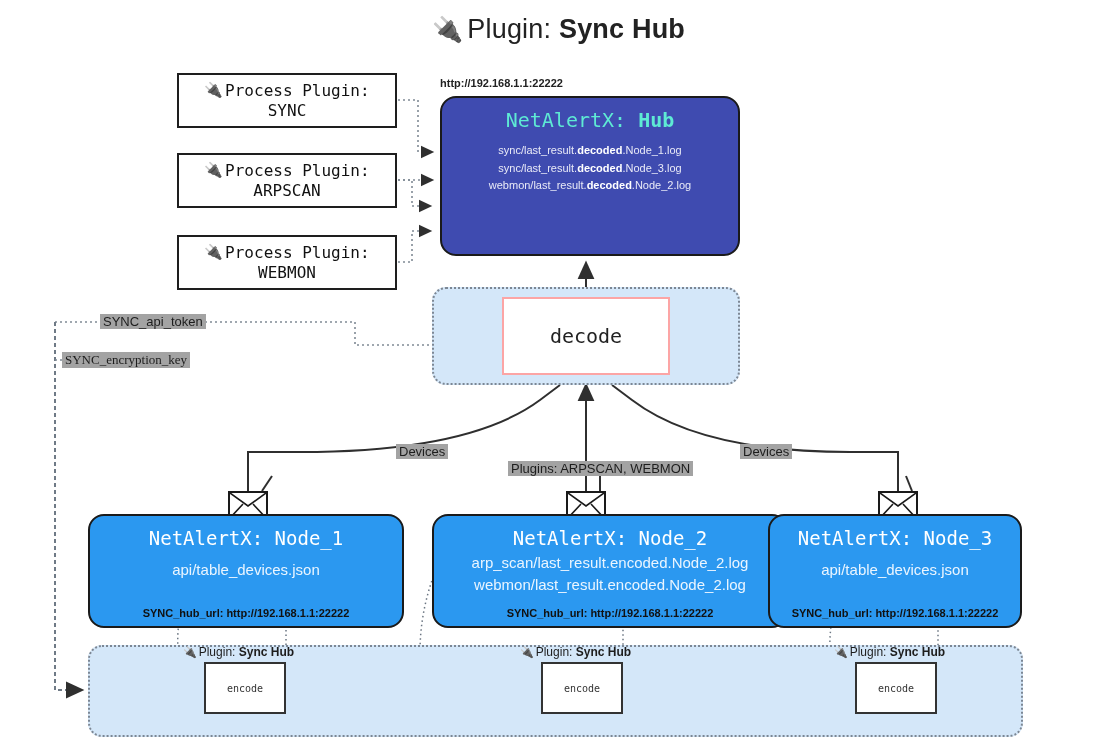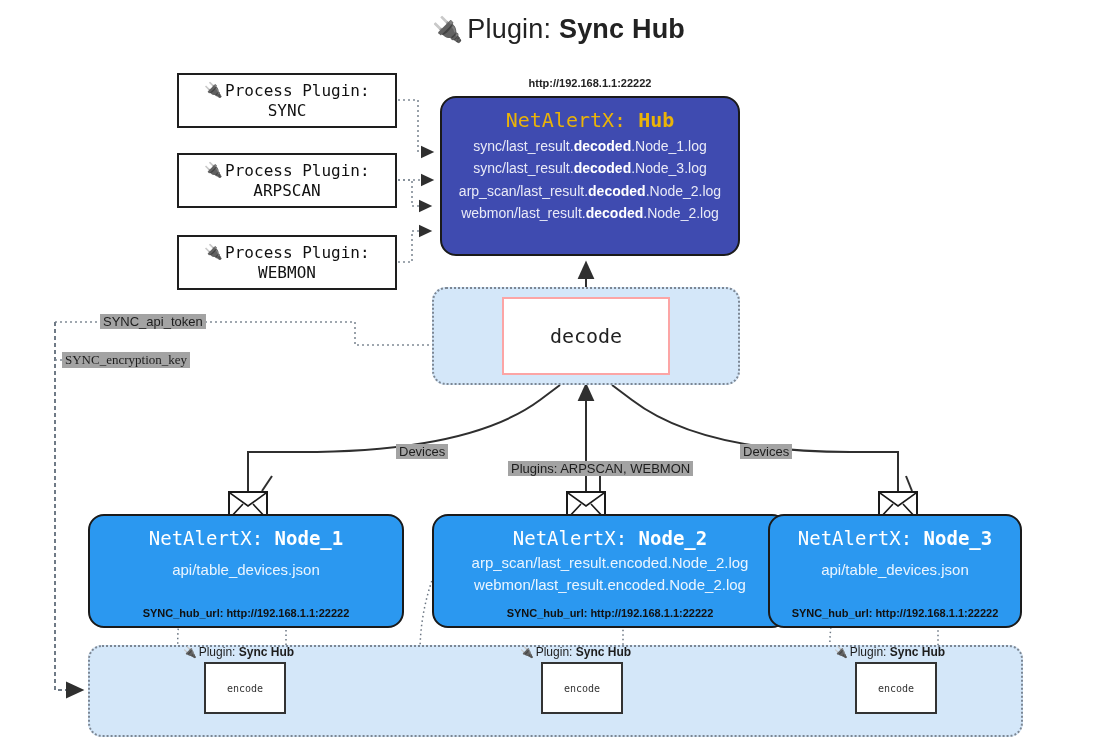--- a/index.html
+++ b/index.html
@@ -18,28 +18,28 @@
 
   
   .procbox{border:2px solid #1e1e1e;background:#fff;width:220px;height:55px;
            display:flex;flex-direction:column;align-items:center;justify-content:center;
            font-family:"DejaVu Sans Mono","Liberation Mono",monospace;font-size:16px;
            line-height:1.25;color:#111;}
   .procbox .l1{display:flex;align-items:center;}
   .procbox .l1 .plug{font-size:15px;margin-right:2px;}
 
   
-  #huburl{left:440px;top:77px;width:300px;text-align:center;font-size:11px;font-weight:bold;color:#222;}
+  #huburl{left:440px;top:77px;width:300px;font-size:11px;font-weight:bold;color:#222;}
   #hub{left:440px;top:96px;width:300px;height:160px;border-radius:16px;
        border:2px solid #1a1a1a;background:#3f4bb0;
        display:flex;flex-direction:column;align-items:center;padding-top:10px;}
   #hub .hubtitle{font-family:"DejaVu Sans Mono","Liberation Mono",monospace;
-                 font-size:20px;color:#eab308;margin-bottom:3px;}
+                 font-size:20px;color:#5eead4;margin-bottom:10px;}
   #hub .hubtitle b{font-weight:bold;}
-  #hub .logline{font-size:14px;color:#e9eaf7;line-height:1.6;white-space:nowrap;text-align:right;}
+  #hub .logline{font-size:11px;color:#e9eaf7;line-height:1.6;white-space:nowrap;text-align:right;}
   #hub .logline b{color:#ffffff;font-weight:bold;}
 
   
   .bluebox{background:#d4e7f9;border:2px dotted #7c8794;border-radius:14px;}
   #decodewrap{left:432px;top:287px;width:308px;height:98px;}
   #decode{left:502px;top:297px;width:168px;height:78px;background:#fff;border:2px solid #fca5a5;
           display:flex;align-items:center;justify-content:center;
           font-family:"DejaVu Sans Mono","Liberation Mono",monospace;font-size:20px;color:#222;}
 
   #bottomwrap{left:88px;top:645px;width:935px;height:92px;}
@@ -48,21 +48,21 @@
           font-family:"DejaVu Sans Mono","Liberation Mono",monospace;font-size:10px;color:#333;}
   .enclabel{font-size:12px;color:#1d1d1d;white-space:nowrap;text-align:center;}
   .enclabel .plug{font-size:11px;margin-right:2px;}
   .enclabel b{font-weight:bold;}
 
   
   .node{border-radius:16px;border:2px solid #1a1a1a;background:#2b98f0;
         display:flex;flex-direction:column;align-items:center;padding-top:11px;height:114px;}
   .node .ntitle{font-family:"DejaVu Sans Mono","Liberation Mono",monospace;
                 font-size:19px;color:#fff;}
-  .node .ntitle b{font-weight:bold;}
+  .node .ntitle b{font-weight:normal;}
   .node .nline{font-size:15px;color:#eaf5ff;margin-top:12px;white-space:nowrap;}
   .node .nline.tight{margin-top:5px;}
   .node .nurl{position:absolute;bottom:7px;left:0;width:100%;text-align:center;
               font-size:11px;font-weight:bold;color:#111;}
   #node1{left:88px;top:514px;width:316px;}
   #node2{left:432px;top:514px;width:356px;}
   #node3{left:768px;top:514px;width:254px;}
 
   
   .envelope{width:40px;height:29px;background:#fff;border:2px solid #1a1a1a;}
@@ -144,21 +144,20 @@
   </div>
 
   <div class="abs" id="huburl">http://192.168.1.1:22222</div>
   <div class="abs" id="hub">
     <div class="hubtitle">
       <span>NetAlertX:</span>
       <b>Hub</b>
     </div>
     <div class="logline"><span>sync/last_result.</span><b>decoded</b><span>.Node_1.log</span></div>
     <div class="logline"><span>sync/last_result.</span><b>decoded</b><span>.Node_3.log</span></div>
-    <div class="logline"><span>arp_scan/last_result.</span><b>decoded</b><span>.Node_2.log</span></div>
     <div class="logline"><span>webmon/last_result.</span><b>decoded</b><span>.Node_2.log</span></div>
   </div>
 
   <div class="abs bluebox" id="decodewrap"></div>
   <div class="abs" id="decode">decode</div>
 
   <div class="abs elabel" style="left:100px;top:314px;">SYNC_api_token</div>
   <div class="abs elabel" style="left:62px;top:352px;font-family:Liberation Serif, serif;">SYNC_encryption_key</div>
 
   <div class="abs elabel" style="left:396px;top:444px;">Devices</div>

